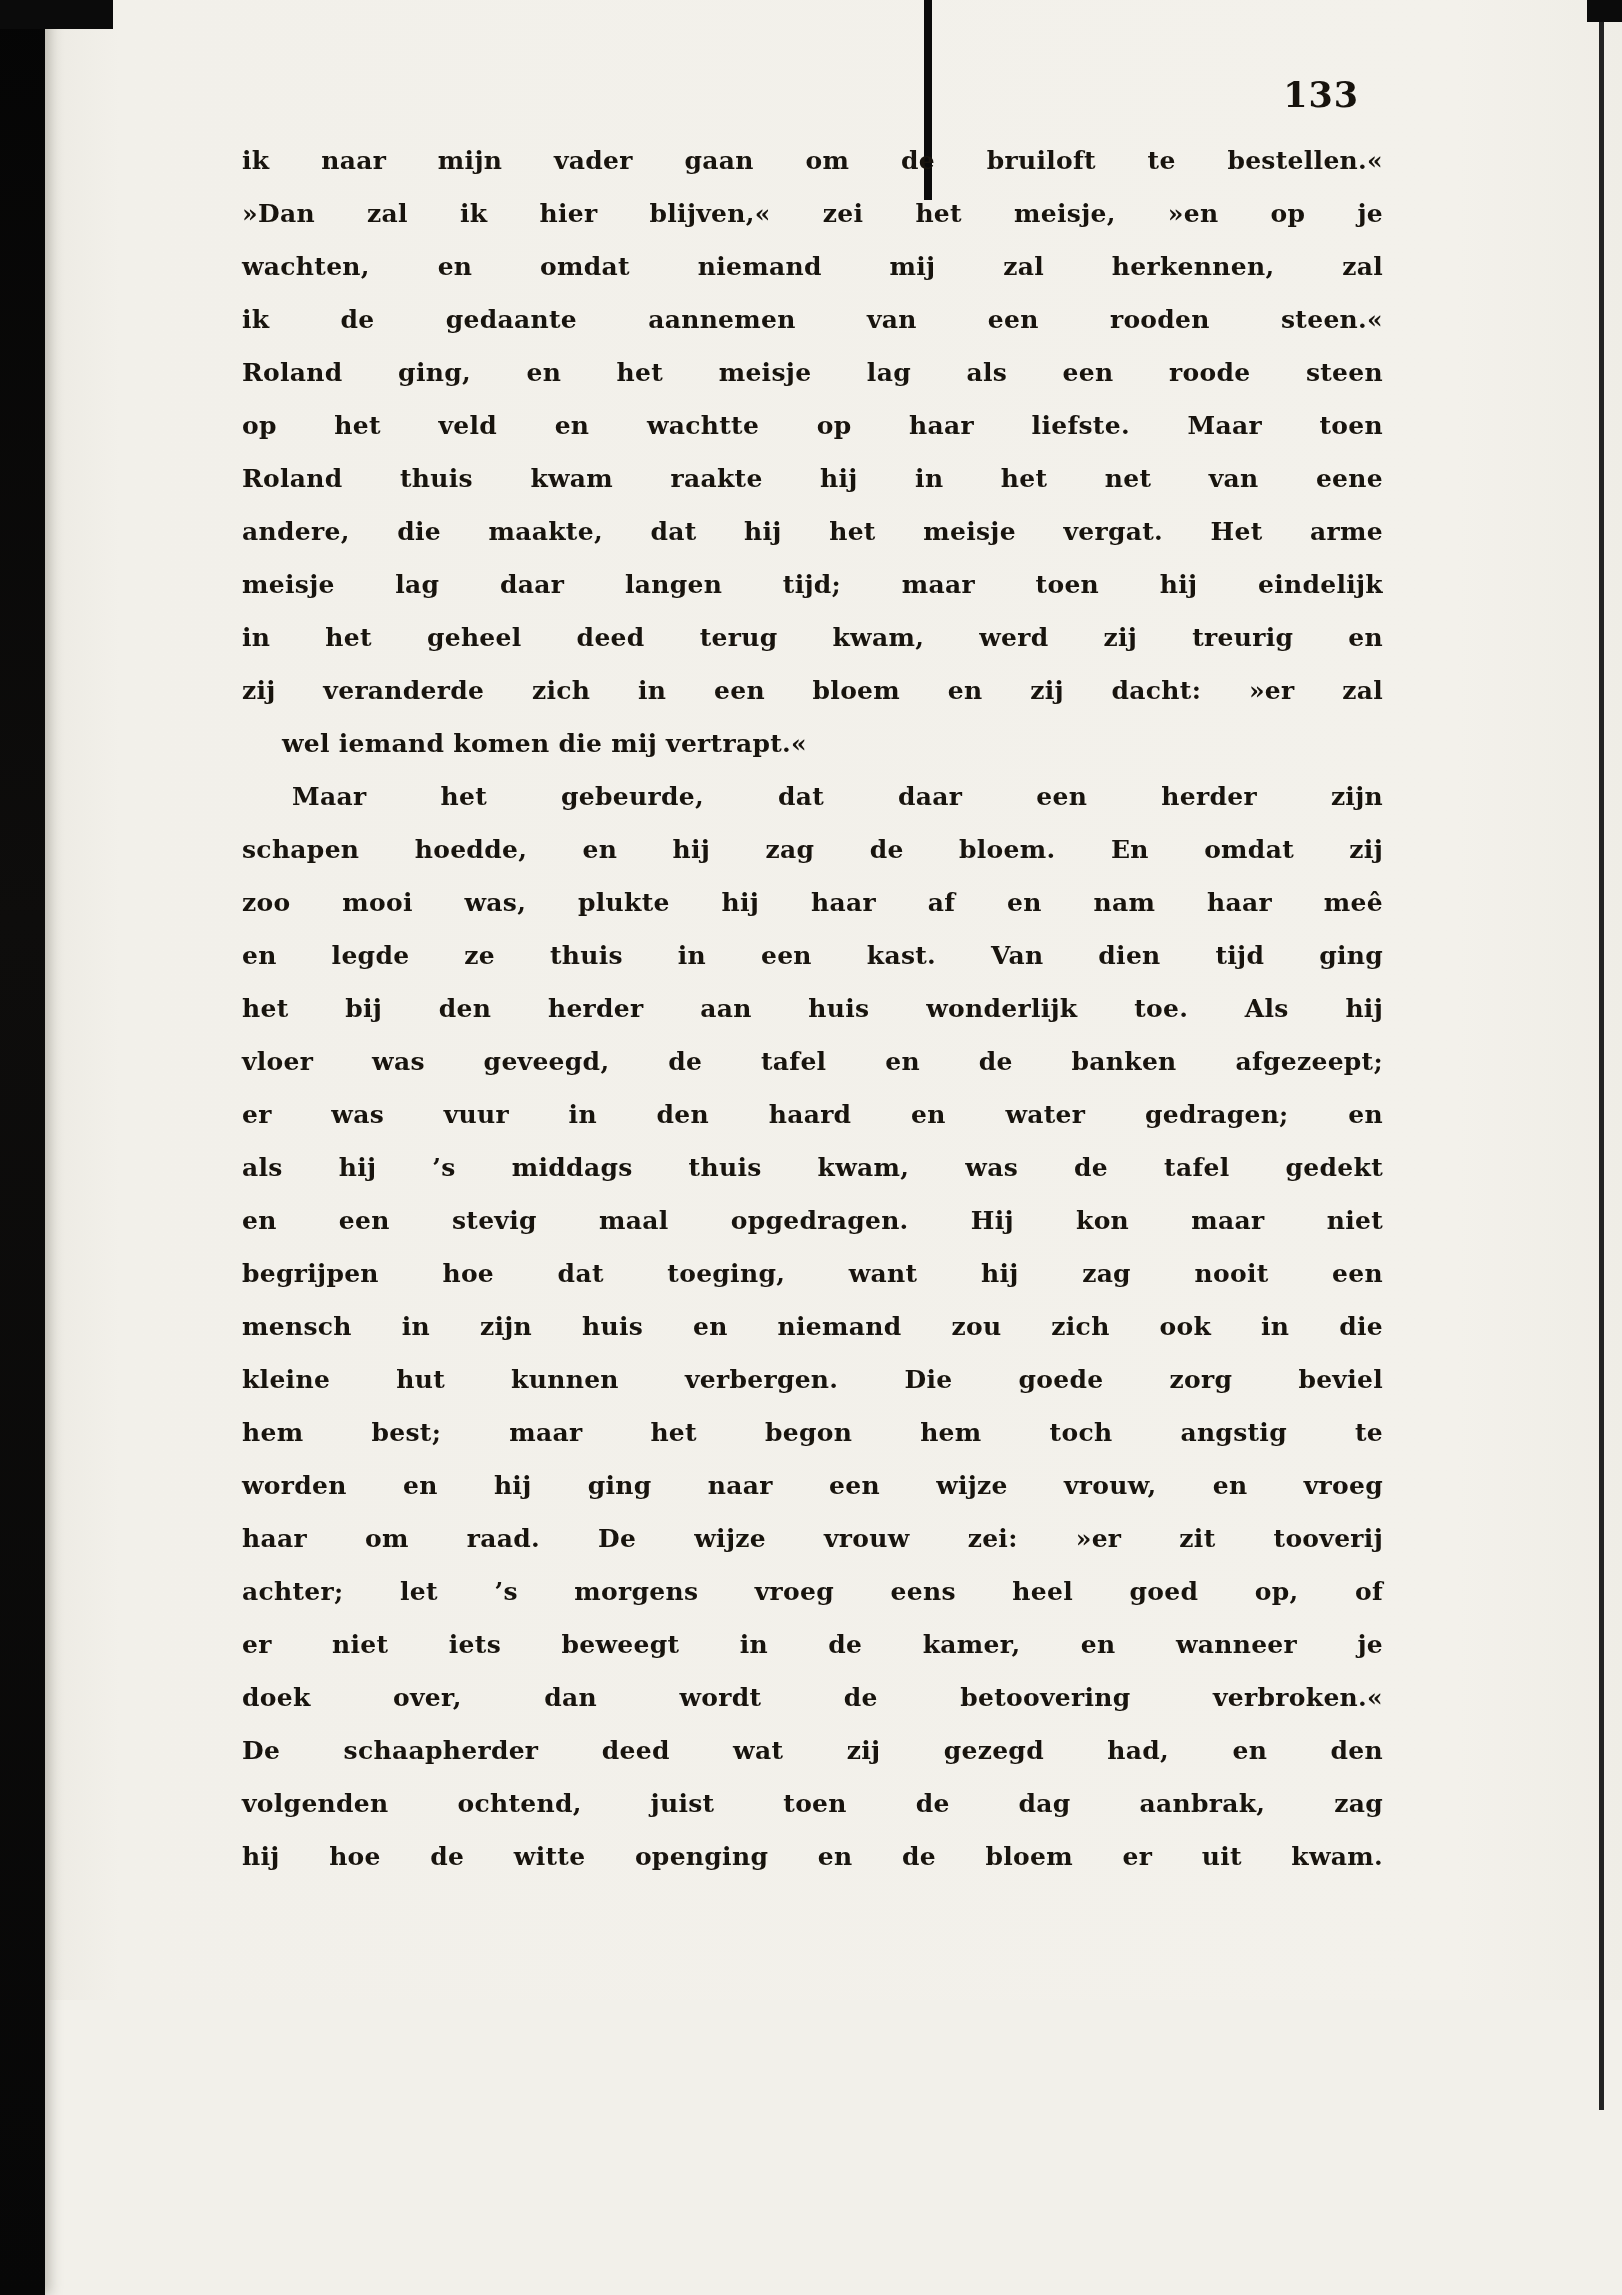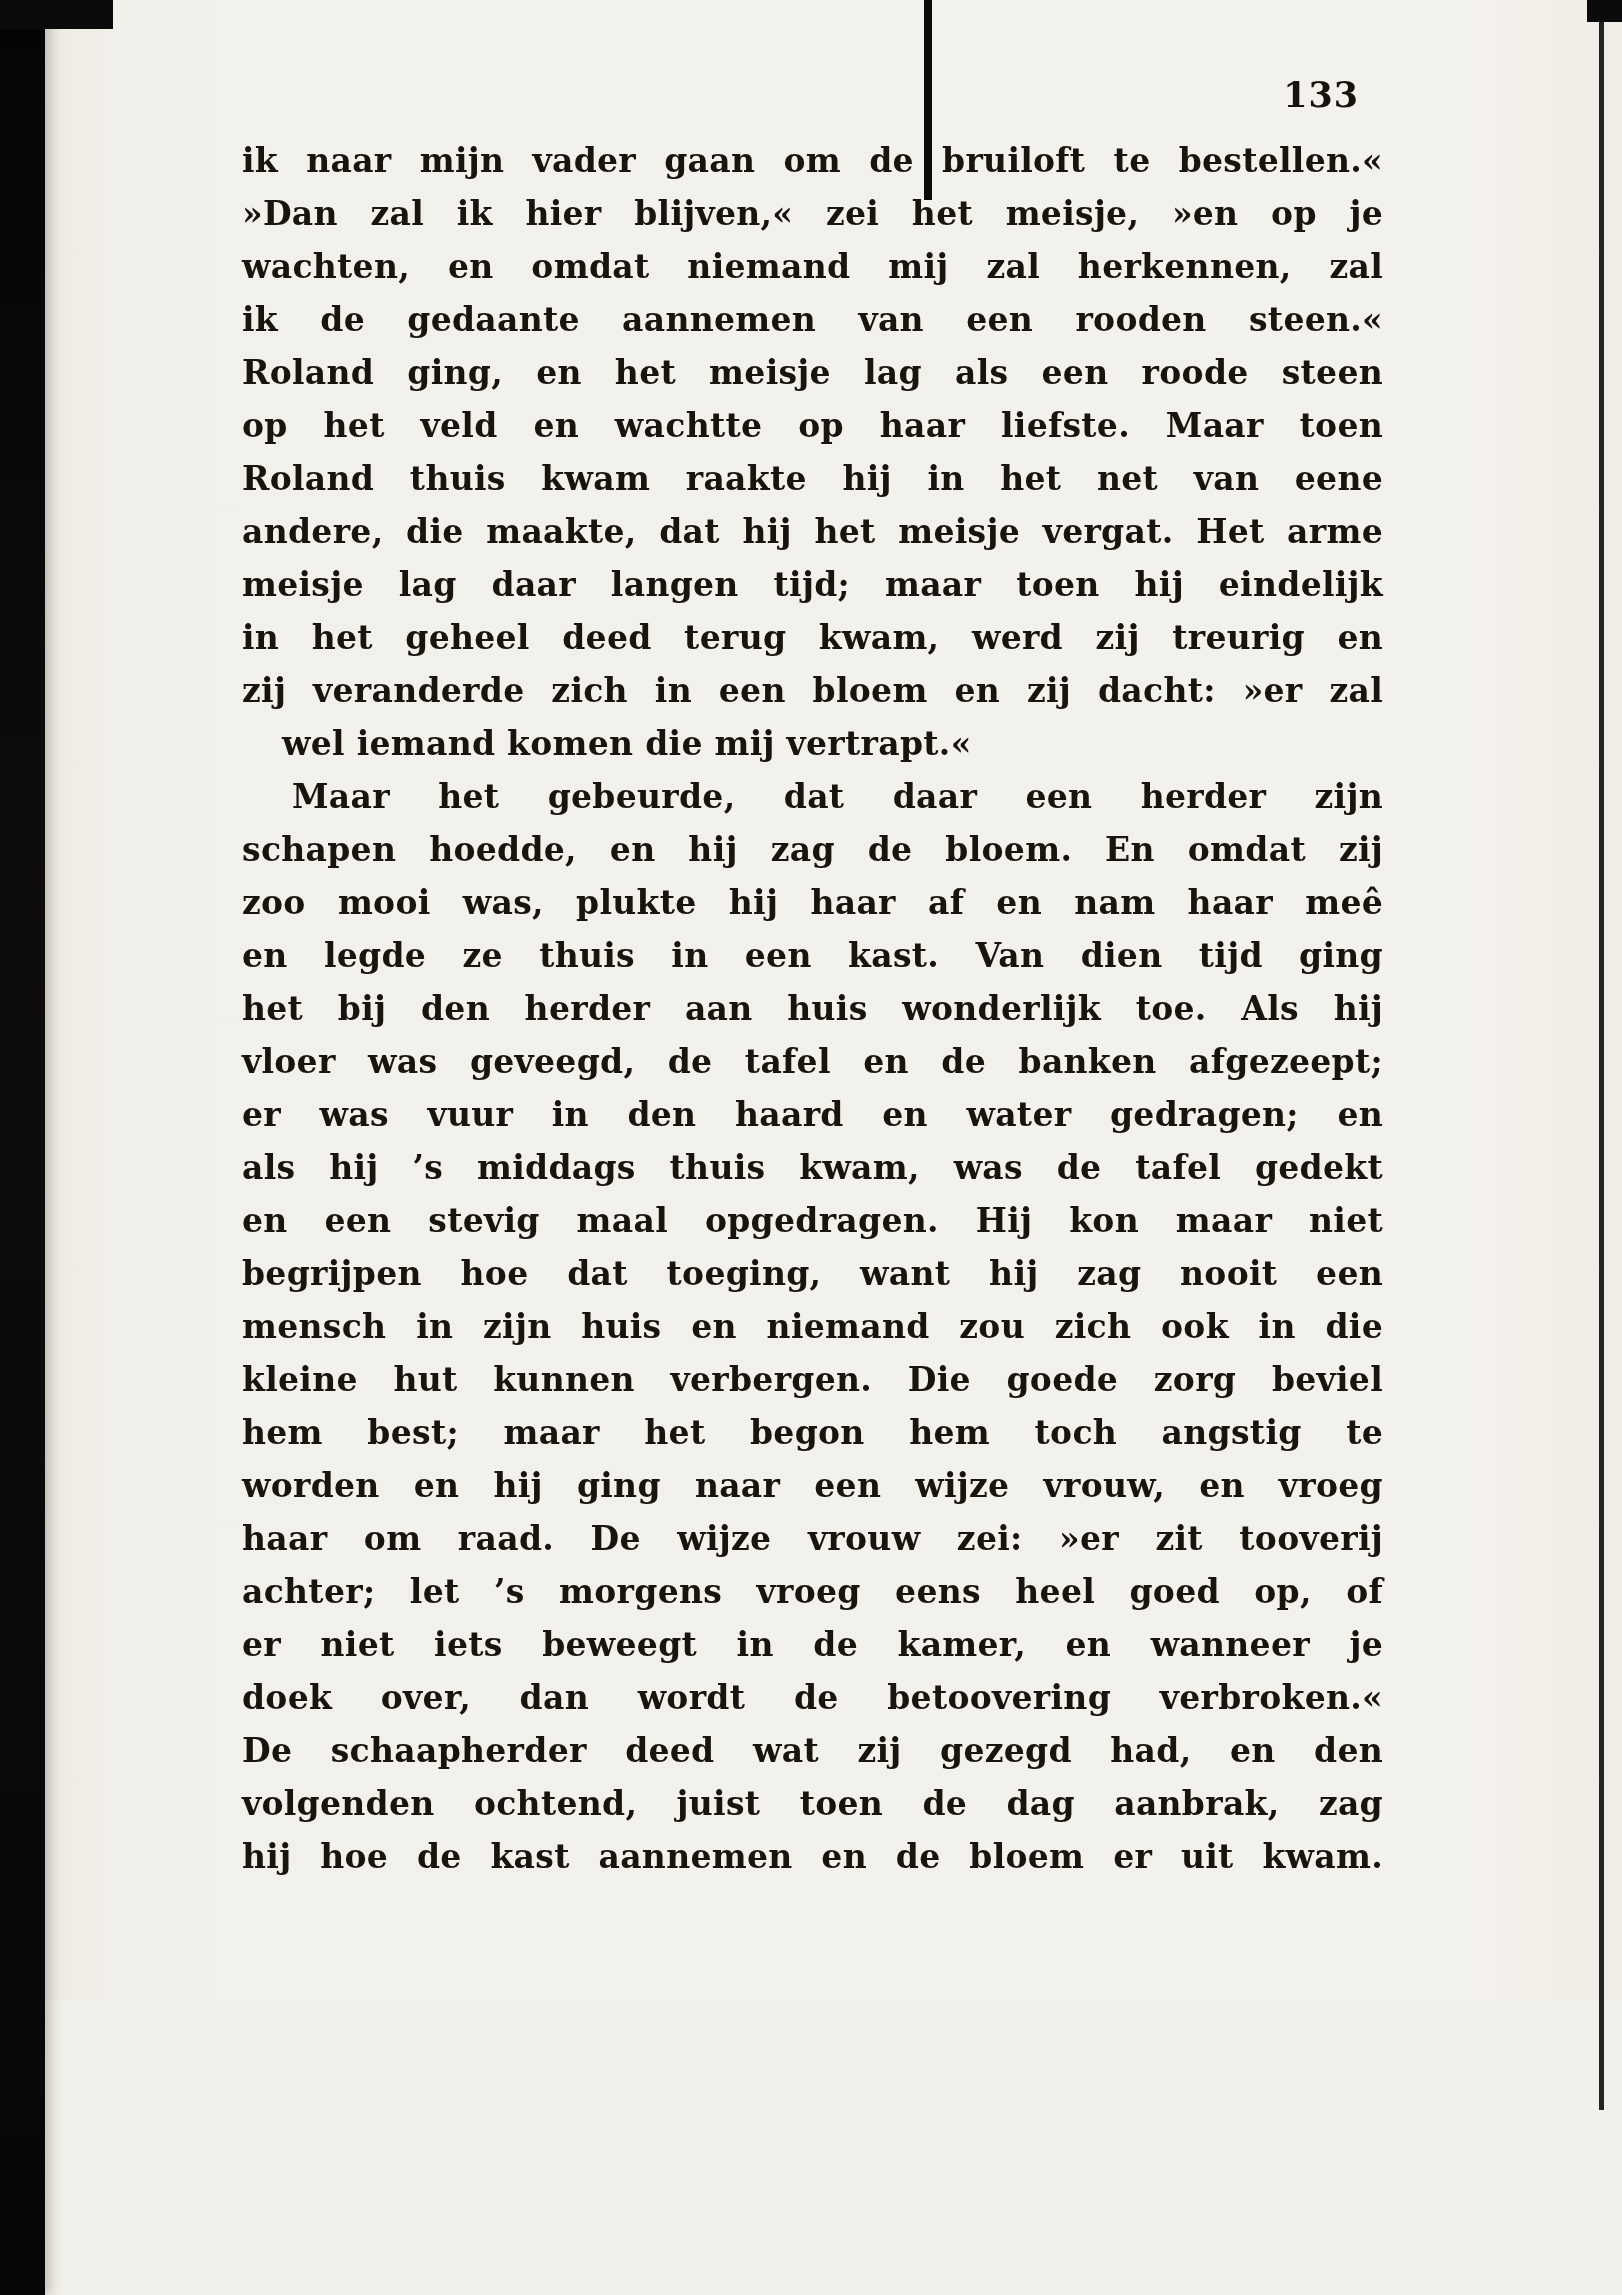--- a/index.html
+++ b/index.html
@@ -57,21 +57,21 @@
     font-size: 35px;
     font-weight: 700;
     letter-spacing: 0.9px;
     color: #17130d;
   }
   .text-block {
     position: absolute;
     left: 242px; top: 134px;
     width: 1141px;
     color: #18140e;
-    font-size: 33px;
+    font-size: 25px;
     font-weight: 700;
     letter-spacing: 0.3px;
   }
   .line {
     height: 53px;
     line-height: 53px;
     text-align: justify;
     text-align-last: justify;
   }
   .line.flush {
@@ -121,17 +121,17 @@
       <div class="line">mensch in zijn huis en niemand zou zich ook in die</div>
       <div class="line">kleine hut kunnen verbergen. Die goede zorg beviel</div>
       <div class="line">hem best; maar het begon hem toch angstig te</div>
       <div class="line">worden en hij ging naar een wijze vrouw, en vroeg</div>
       <div class="line">haar om raad. De wijze vrouw zei: »er zit tooverij</div>
       <div class="line">achter; let ’s morgens vroeg eens heel goed op, of</div>
       <div class="line">er niet iets beweegt in de kamer, en wanneer je</div>
       <div class="line">doek over, dan wordt de betoovering verbroken.«</div>
       <div class="line">De schaapherder deed wat zij gezegd had, en den</div>
       <div class="line">volgenden ochtend, juist toen de dag aanbrak, zag</div>
-      <div class="line">hij hoe de kast aannemen en de bloem er uit kwam.</div>
+      <div class="line">hij hoe de witte openging en de bloem er uit kwam.</div>
     </div>
 
 </div>
 
 
 </body></html>

